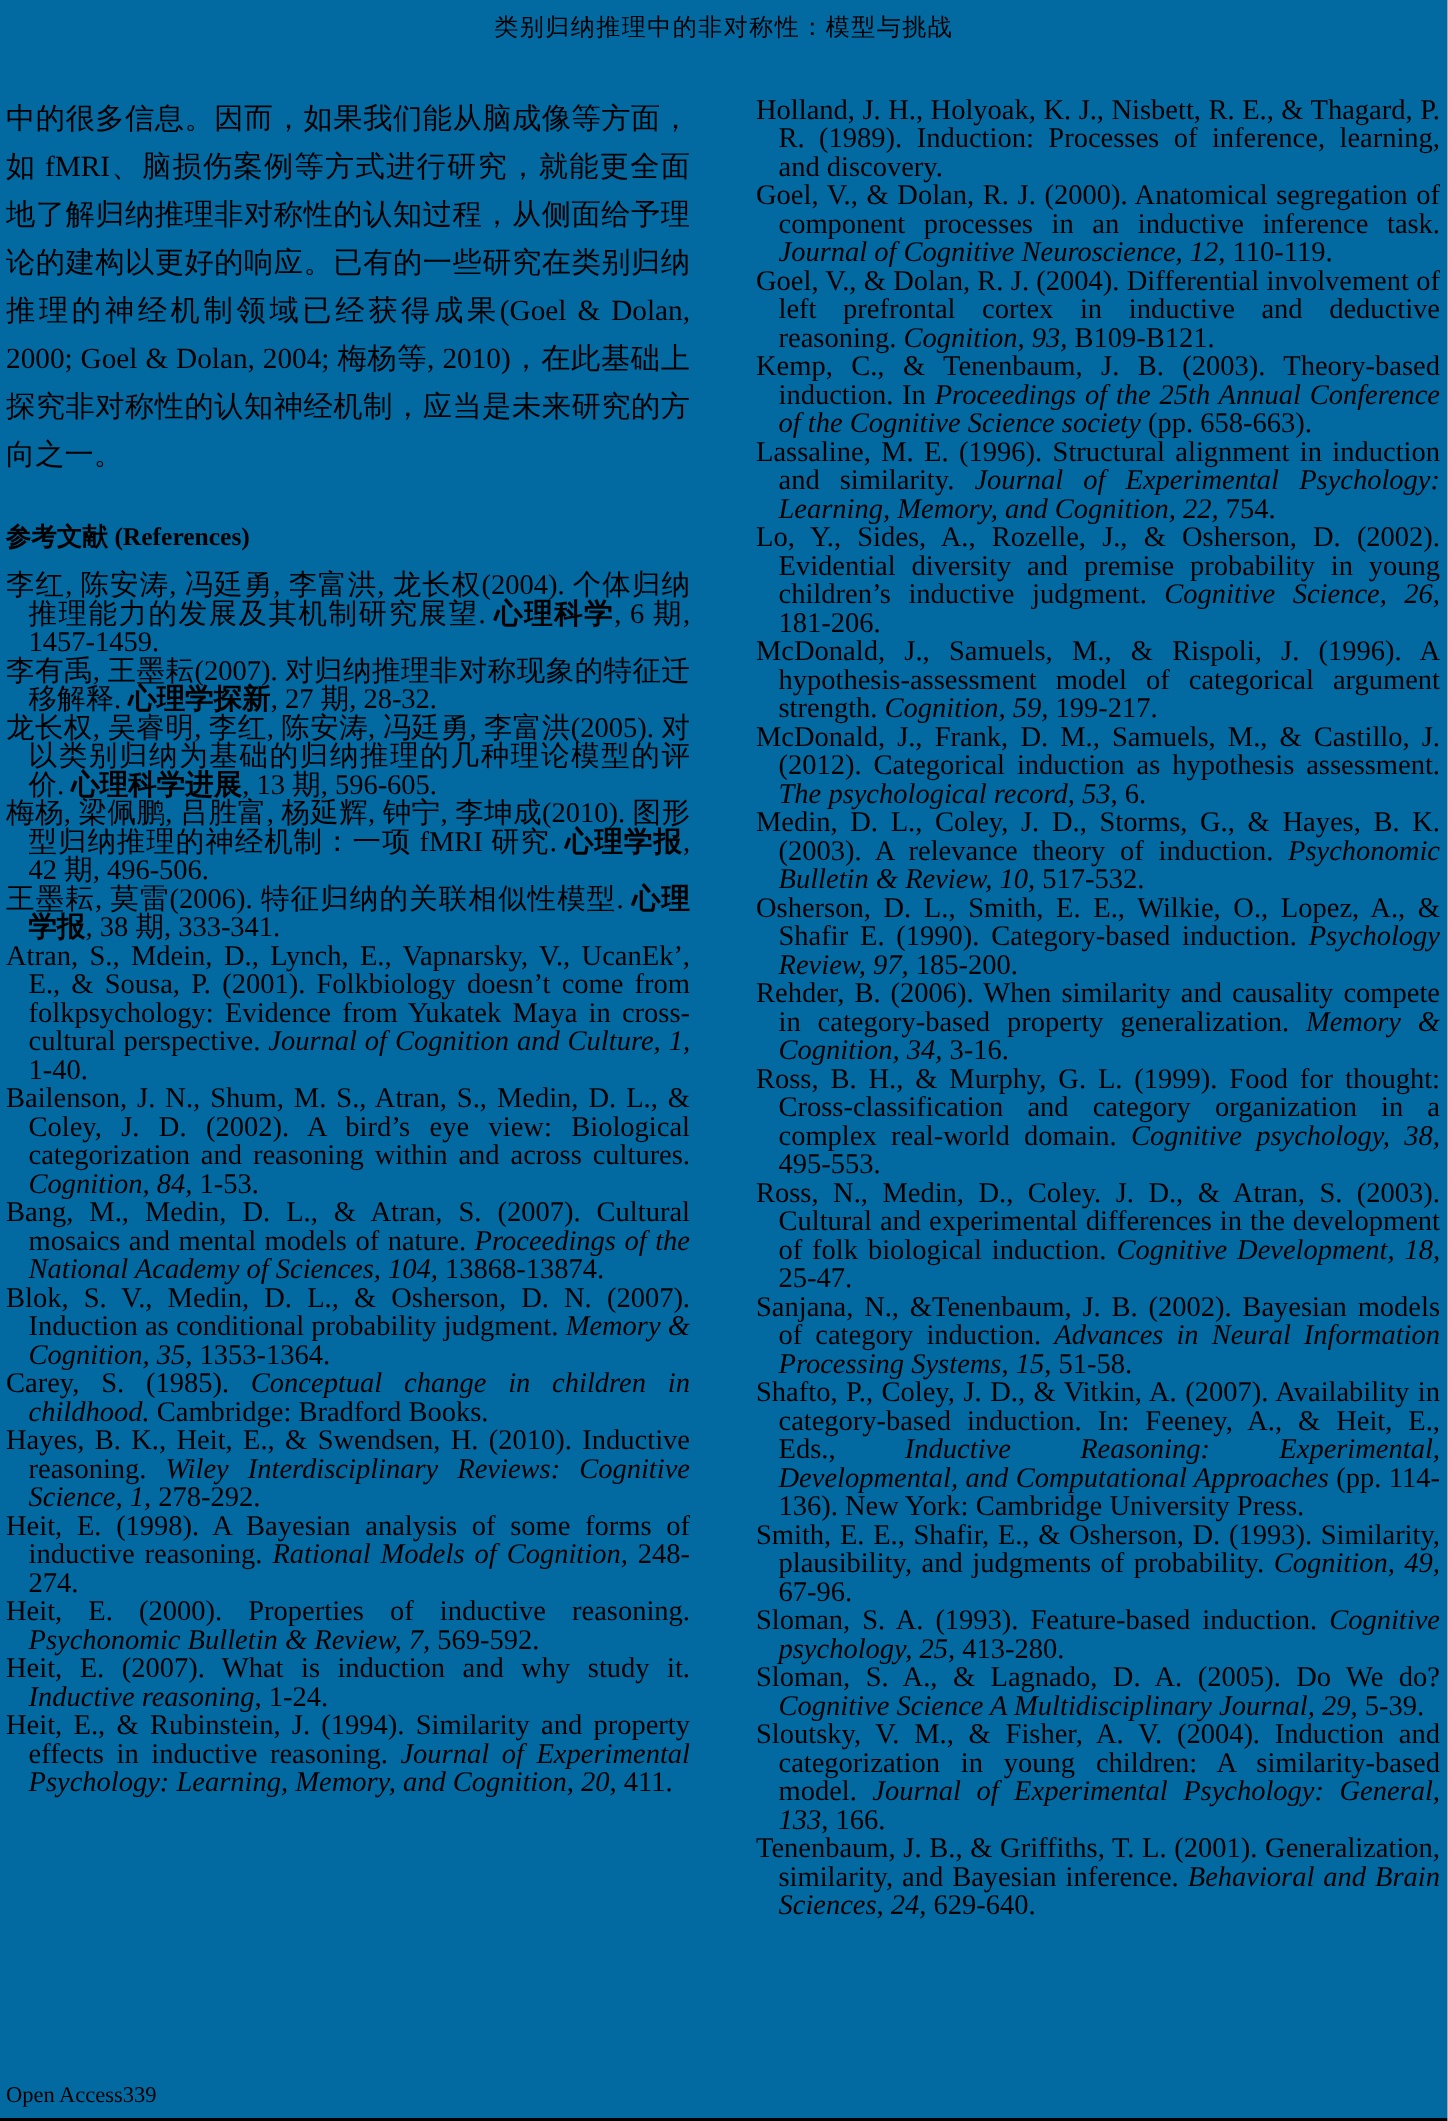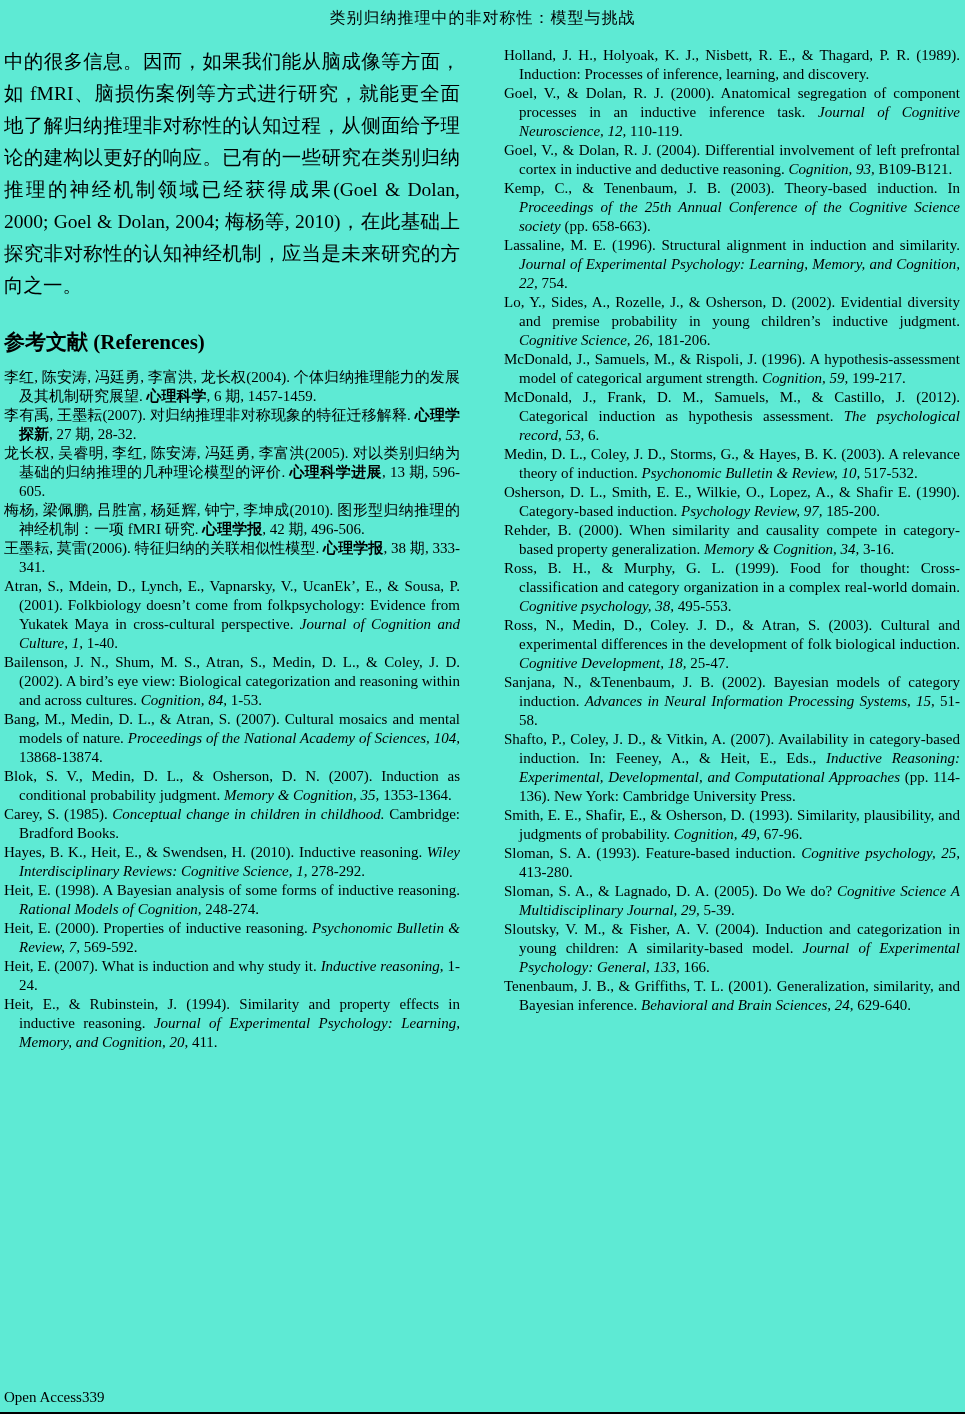--- a/index.html
+++ b/index.html
@@ -1,41 +1,41 @@
 <!DOCTYPE html>
 <html><head>
 <meta charset="utf-8">
 <style>
   html,body { margin:0; padding:0; background:#e8e8e8; }
   .page {
     width:965px; height:1414px;
-    background:#5eead4; color:#000000;
+    background:#0369a1; color:#000000;
     font-family:"Liberation Serif","DejaVu Serif",serif;
     position:relative; overflow:hidden; box-sizing:border-box;
     margin:0 auto;
   }
   .running-title {
     text-align:center; padding-top:8px;
     font-size:16px; letter-spacing:1px;
   }
   .columns {
     display:flex; gap:44px;
-    padding:0 4px; margin-top:17px;
+    padding:0 4px; margin-top:35px;
   }
   .col { width:456px; }
   .intro {
     font-size:19.5px; line-height:32px;
     text-align:justify; margin:0;
   }
   .refs-heading {
-    font-size:21px; font-weight:bold;
+    font-size:17px; font-weight:bold;
     margin:26px 0 12px 0;
   }
   .ref {
-    font-size:15px; line-height:19px;
+    font-size:19px; line-height:19px;
     margin:0; text-align:justify;
     padding-left:15px; text-indent:-15px;
   }
   .it { font-style:italic; }
   .bd { font-weight:bold; }
   .footer {
     position:absolute; left:4px; right:4px; bottom:8px;
     display:flex; 
     font-size:15px;
   }
@@ -80,21 +80,21 @@
           <p class="ref"><span>Holland, J. H., Holyoak, K. J., Nisbett, R. E., &amp; Thagard, P. R. (1989). Induction: Processes of inference, learning, and discovery.</span></p>
           <p class="ref"><span>Goel, V., &amp; Dolan, R. J. (2000). Anatomical segregation of component processes in an inductive inference task. </span><span class="it">Journal of Cognitive Neuroscience, 12,</span><span> 110-119.</span></p>
           <p class="ref"><span>Goel, V., &amp; Dolan, R. J. (2004). Differential involvement of left prefrontal cortex in inductive and deductive reasoning. </span><span class="it">Cognition, 93,</span><span> B109-B121.</span></p>
           <p class="ref"><span>Kemp, C., &amp; Tenenbaum, J. B. (2003). Theory-based induction. In </span><span class="it">Proceedings of the 25th Annual Conference of the Cognitive Science society</span><span> (pp. 658-663).</span></p>
           <p class="ref"><span>Lassaline, M. E. (1996). Structural alignment in induction and similarity. </span><span class="it">Journal of Experimental Psychology: Learning, Memory, and Cognition, 22,</span><span> 754.</span></p>
           <p class="ref"><span>Lo, Y., Sides, A., Rozelle, J., &amp; Osherson, D. (2002). Evidential diversity and premise probability in young children’s inductive judgment. </span><span class="it">Cognitive Science, 26,</span><span> 181-206.</span></p>
           <p class="ref"><span>McDonald, J., Samuels, M., &amp; Rispoli, J. (1996). A hypothesis-assessment model of categorical argument strength. </span><span class="it">Cognition, 59,</span><span> 199-217.</span></p>
           <p class="ref"><span>McDonald, J., Frank, D. M., Samuels, M., &amp; Castillo, J. (2012). Categorical induction as hypothesis assessment. </span><span class="it">The psychological record</span><span>, </span><span class="it">53</span><span>, 6.</span></p>
           <p class="ref"><span>Medin, D. L., Coley, J. D., Storms, G., &amp; Hayes, B. K. (2003). A relevance theory of induction. </span><span class="it">Psychonomic Bulletin &amp; Review, 10,</span><span> 517-532.</span></p>
           <p class="ref"><span>Osherson, D. L., Smith, E. E., Wilkie, O., Lopez, A., &amp; Shafir E. (1990). Category-based induction. </span><span class="it">Psychology Review, 97,</span><span> 185-200.</span></p>
-          <p class="ref"><span>Rehder, B. (2000). When similarity and causality compete in category-based property generalization. </span><span class="it">Memory &amp; Cognition, 34,</span><span> 3-16.</span></p>
+          <p class="ref"><span>Rehder, B. (2006). When similarity and causality compete in category-based property generalization. </span><span class="it">Memory &amp; Cognition, 34,</span><span> 3-16.</span></p>
           <p class="ref"><span>Ross, B. H., &amp; Murphy, G. L. (1999). Food for thought: Cross-classification and category organization in a complex real-world domain. </span><span class="it">Cognitive psychology, 38,</span><span> 495-553.</span></p>
           <p class="ref"><span>Ross, N., Medin, D., Coley. J. D., &amp; Atran, S. (2003). Cultural and experimental differences in the development of folk biological induction. </span><span class="it">Cognitive Development, 18,</span><span> 25-47.</span></p>
           <p class="ref"><span>Sanjana, N., &amp;Tenenbaum, J. B. (2002). Bayesian models of category induction. </span><span class="it">Advances in Neural Information Processing Systems</span><span>, </span><span class="it">15</span><span>, 51-58.</span></p>
           <p class="ref"><span>Shafto, P., Coley, J. D., &amp; Vitkin, A. (2007). Availability in category-based induction. In: Feeney, A., &amp; Heit, E., Eds., </span><span class="it">Inductive Reasoning: Experimental, Developmental, and Computational Approaches</span><span> (pp. 114-136). New York: Cambridge University Press.</span></p>
           <p class="ref"><span>Smith, E. E., Shafir, E., &amp; Osherson, D. (1993). Similarity, plausibility, and judgments of probability. </span><span class="it">Cognition, 49,</span><span> 67-96.</span></p>
           <p class="ref"><span>Sloman, S. A. (1993). Feature-based induction. </span><span class="it">Cognitive psychology, 25,</span><span> 413-280.</span></p>
           <p class="ref"><span>Sloman, S. A., &amp; Lagnado, D. A. (2005). Do We do? </span><span class="it">Cognitive Science A Multidisciplinary Journal, 29,</span><span> 5-39.</span></p>
           <p class="ref"><span>Sloutsky, V. M., &amp; Fisher, A. V. (2004). Induction and categorization in young children: A similarity-based model. </span><span class="it">Journal of Experimental Psychology: General, 133</span><span>, 166.</span></p>
           <p class="ref"><span>Tenenbaum, J. B., &amp; Griffiths, T. L. (2001). Generalization, similarity, and Bayesian inference. </span><span class="it">Behavioral and Brain Sciences</span><span>, </span><span class="it">24</span><span>, 629-640.</span></p>
         </div>

